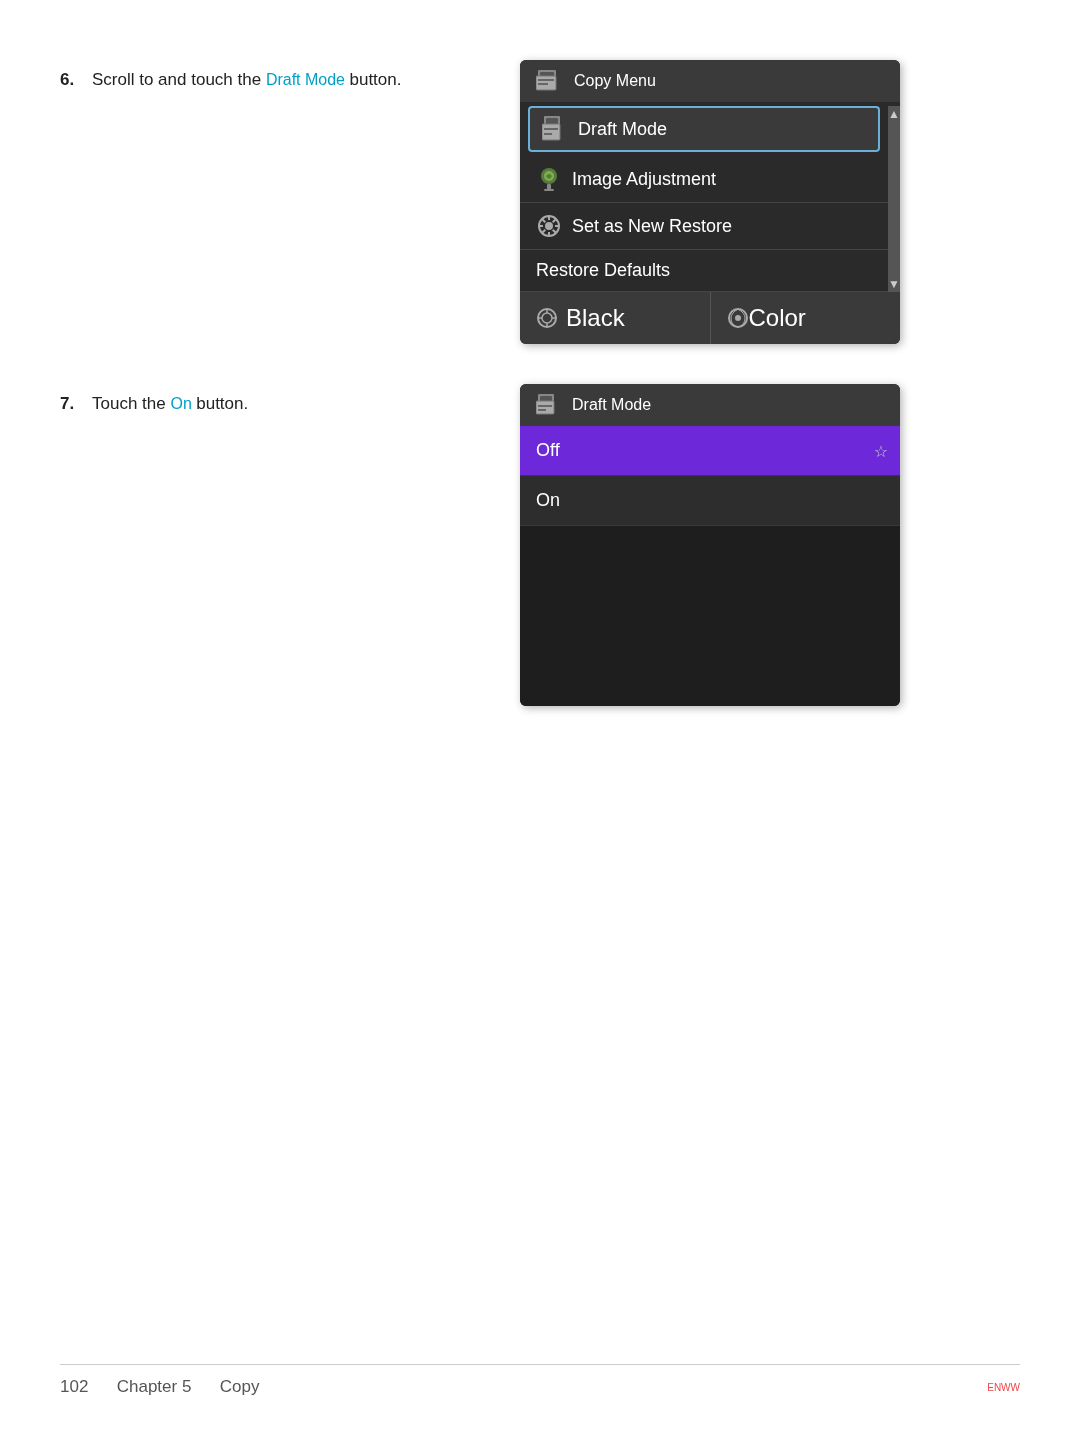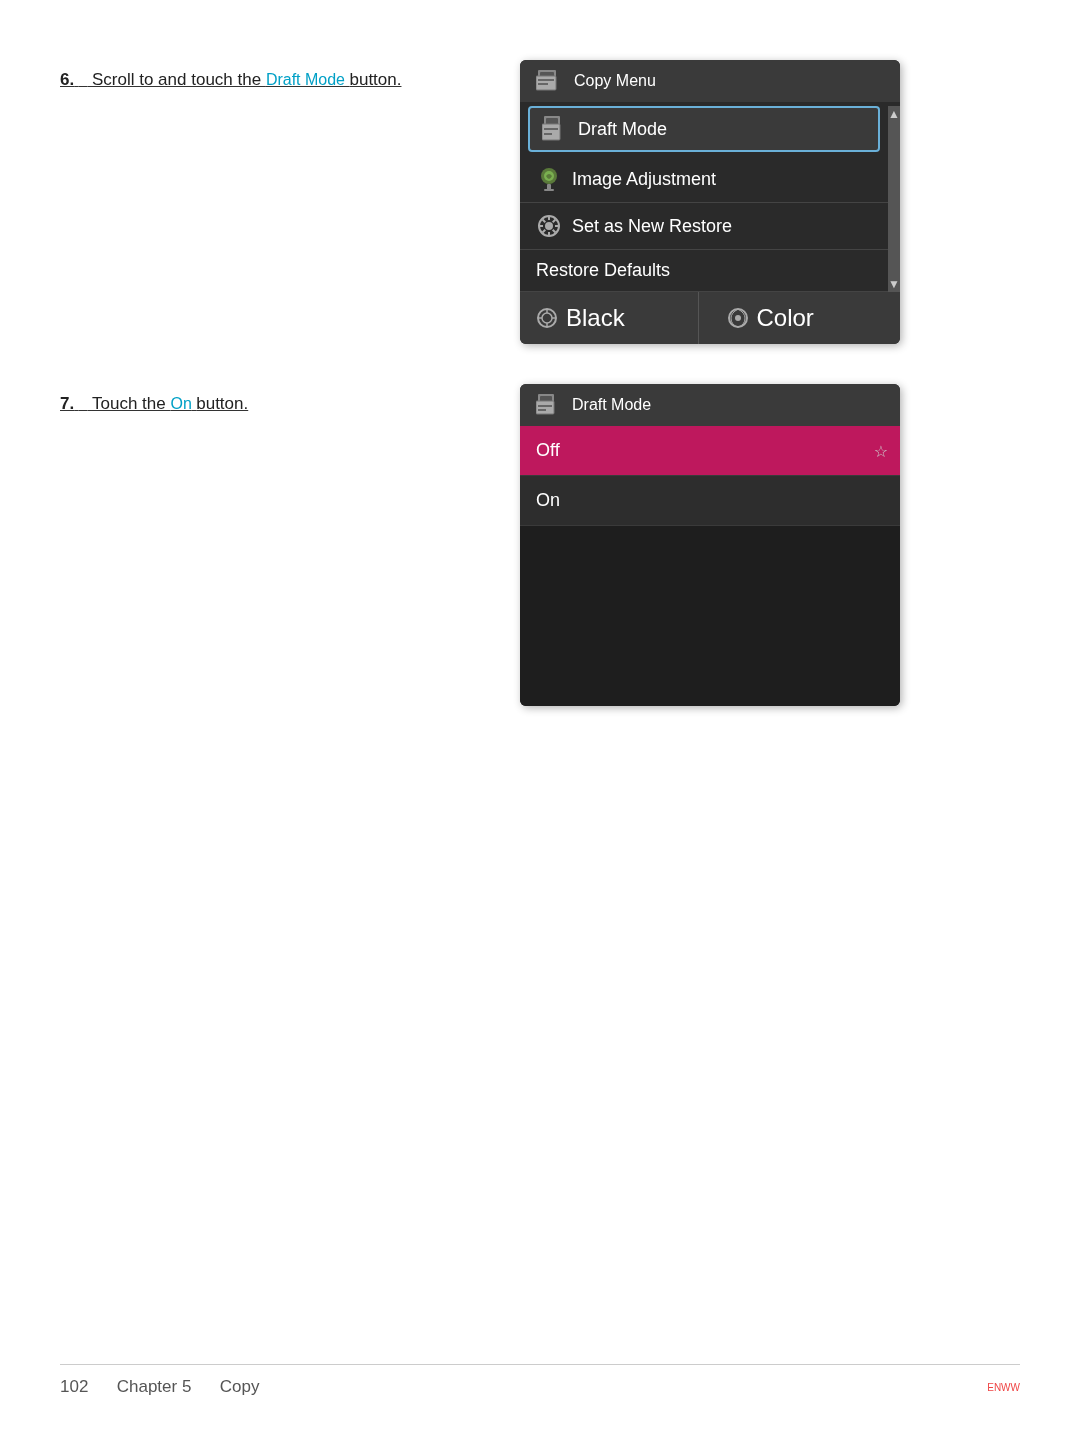--- a/index.html
+++ b/index.html
@@ -21,21 +21,20 @@
       display: flex;
       flex-direction: row;
       align-items: flex-start;
       margin-bottom: 40px;
     }
 
     .step-text-col {
       width: 460px;
       padding-right: 26px;
       padding-top: 10px;
-      text-decoration: underline;
     }
 
     .step-number {
       font-weight: bold;
       font-size: 17px;
       color: #222;
     }
 
     .step-text {
       font-size: 17px;
@@ -123,24 +122,23 @@
       padding: 12px 16px;
       display: flex;
       align-items: center;
       gap: 8px;
       cursor: pointer;
     }
 
     .btn-color {
       flex: 1;
       background: #3a3a3a;
-      padding: 12px 28px;
-      display: flex;
-      align-items: center;
-      gap: 8px;
+      padding: 12px 16px;
+      display: flex;
+      align-items: center;
       cursor: pointer;
     }
 
     .btn-label {
       color: #ffffff;
       font-size: 24px;
     }
 
     
     .draft-screen {
@@ -166,21 +164,21 @@
     .draft-item {
       padding: 14px 16px;
       color: #ffffff;
       font-size: 18px;
       border-bottom: 1px solid #3a3a3a;
       position: relative;
       cursor: pointer;
     }
 
     .draft-item.off-item {
-      background: #be185d;
+      background: #6d28d9;
     }
 
     .draft-item.on-item {
       background: #2d2d2d;
     }
 
     .star-icon {
       position: absolute;
       right: 12px;
       top: 50%;

